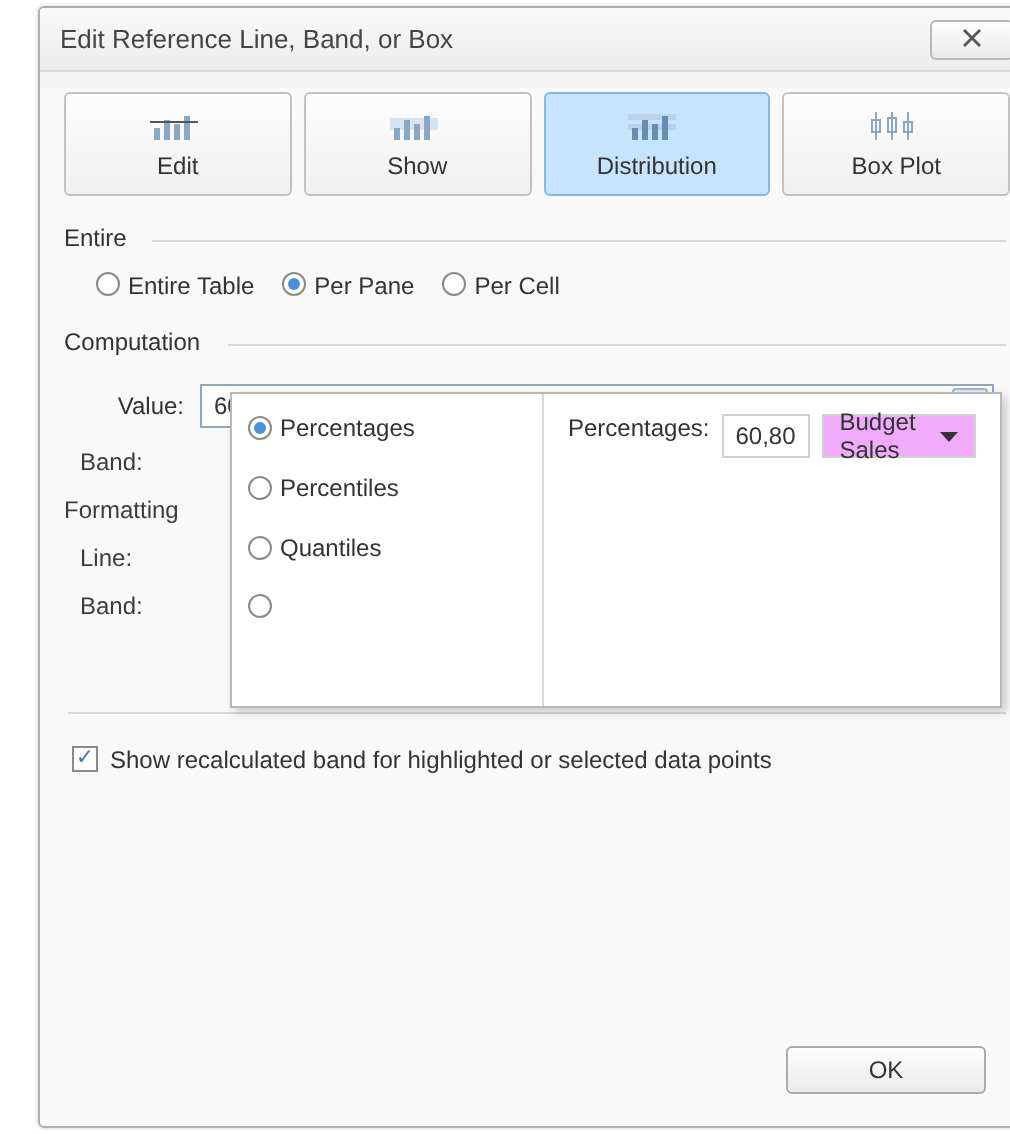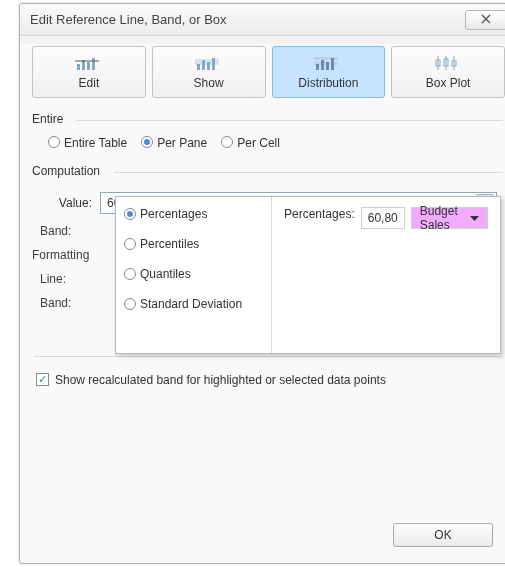--- a/index.html
+++ b/index.html
@@ -401,21 +401,20 @@
       <div class="opt">
         <span class="radio"></span>
         <span>Percentiles</span>
       </div>
       <div class="opt">
         <span class="radio"></span>
         <span>Quantiles</span>
       </div>
       <div class="opt">
         <span class="radio"></span>
-        <span>Standard Deviation</span>
       </div>
     </div>
     <div class="popup-right">
       <span>Percentages:</span>
       <div class="text-input">
         <span>60,80</span>
       </div>
       <div class="select">
         <span>Budget Sales</span>
         <span class="sarrow">

